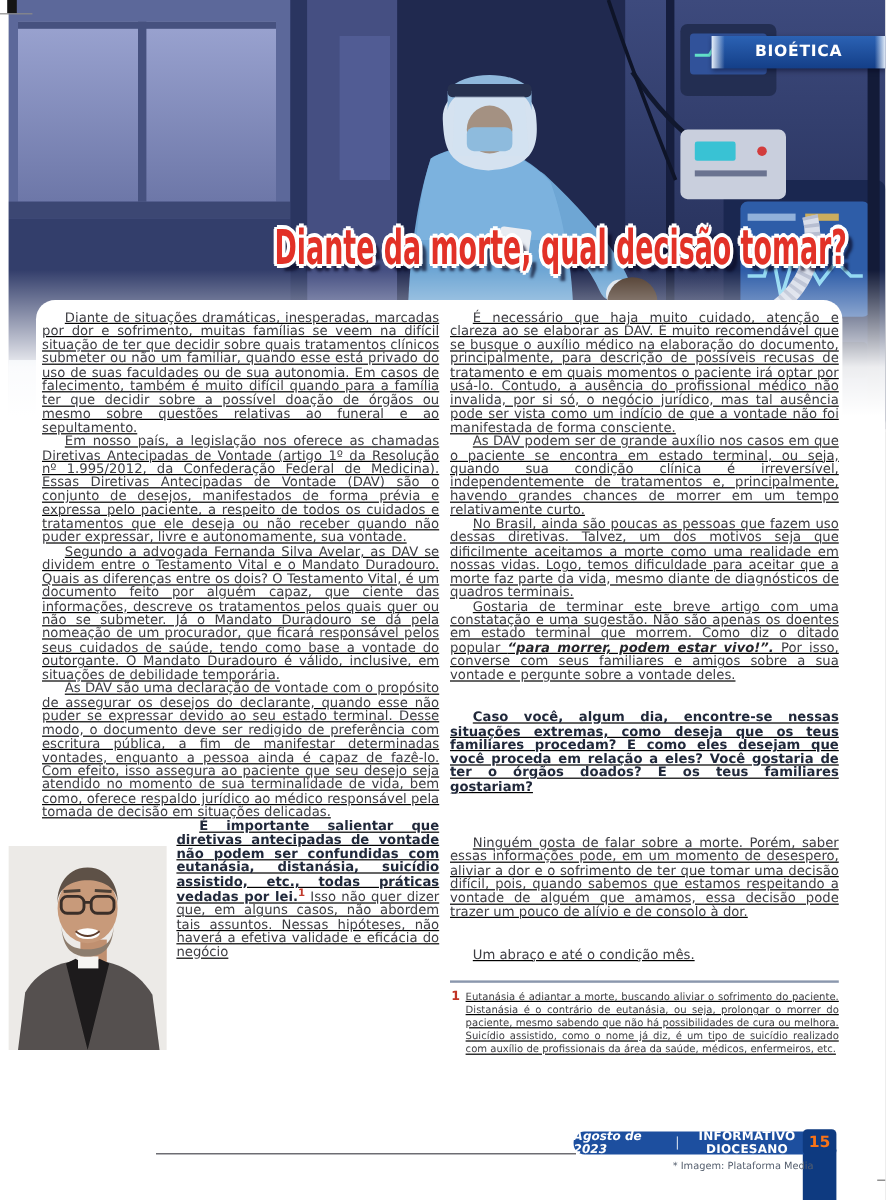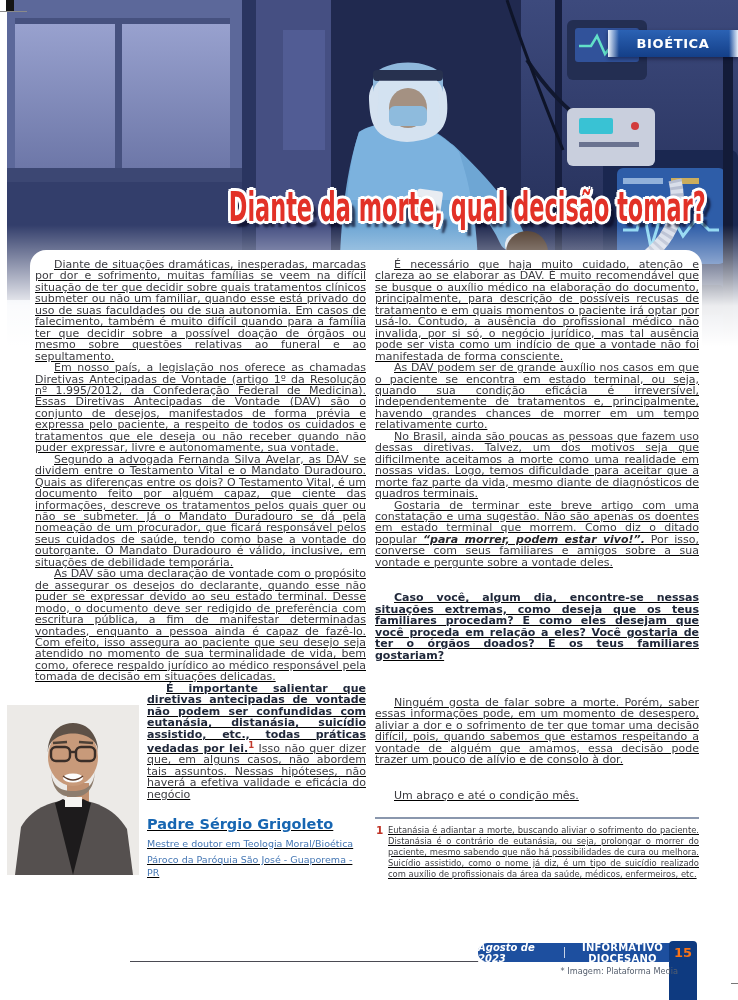--- a/index.html
+++ b/index.html
@@ -15,21 +15,21 @@
   .hero-fade {
     position:absolute; left:0; top:225px; width:738px; height:135px; z-index:2;
     background:linear-gradient(180deg, rgba(255,255,255,0) 0%, rgba(255,255,255,.92) 60%, #fff 90%);
   }
   .left-strip { position:absolute; left:0; top:0; width:7px; height:360px; background:#fff; z-index:3; }
   .crop-square { position:absolute; left:6px; top:0; width:8px; height:11px; background:#151515; z-index:4; }
   .crop-line { position:absolute; left:0; top:11px; width:27px; height:1px; background:#8a8a8a; z-index:4; }
 
   
   .badge {
-    position:absolute; top:30px; right:0; width:130px; height:27px; z-index:6;
+    position:absolute; top:30px; right:0; width:145px; height:27px; z-index:6;
     background:linear-gradient(180deg,#2b62b4,#143f88);
     display:flex; align-items:center; justify-content:center;
     box-shadow:0 2px 4px rgba(0,0,25,.45);
   }
   .badge::before { content:""; position:absolute; left:0; top:0; bottom:0; width:11px;
     background:linear-gradient(90deg,#e9f1fb,rgba(233,241,251,0)); }
   .badge::after { content:""; position:absolute; right:0; top:0; bottom:0; width:9px;
     background:linear-gradient(270deg,#e9f1fb,rgba(233,241,251,0)); }
   .badge-label { color:#fff; font-weight:bold; font-size:13px; letter-spacing:.6px; }
 
@@ -200,30 +200,25 @@
           <path d="M44,62 C44,84 52,92 66,92 C80,92 88,84 88,62 C88,76 84,86 66,86 C48,86 44,76 44,62 Z" fill="#8d7d6e"></path>
           <ellipse cx="66" cy="73" rx="10" ry="4.5" fill="#fdfdfd"></ellipse>
           <path d="M56,71 Q66,79 76,71" stroke="#5a3a2a" stroke-width="1.5" fill="none"></path>
           <rect x="44" y="42" width="19" height="14" rx="5" fill="none" stroke="#3a2e28" stroke-width="2.4"></rect>
           <rect x="69" y="42" width="19" height="14" rx="5" fill="none" stroke="#3a2e28" stroke-width="2.4"></rect>
           <line x1="63" y1="47" x2="69" y2="47" stroke="#3a2e28" stroke-width="2.4"></line>
           <line x1="46" y1="38" x2="60" y2="37" stroke="#4c4036" stroke-width="2.5"></line>
           <line x1="72" y1="37" x2="86" y2="38" stroke="#4c4036" stroke-width="2.5"></line>
         </svg>
           </span><span class="b">É importante salientar que diretivas antecipadas de vontade não podem ser confundidas com eutanásia, distanásia, suicídio assistido, etc., todas práticas vedadas por lei.</span><sup class="fn-sup">1</sup><span> Isso não quer dizer que, em alguns casos, não abordem tais assuntos. Nessas hipóteses, não haverá a efetiva validade e eficácia do negócio</span></p>
-      <div class="author-block">
-        <div class="author-name">Padre Sérgio Grigoleto</div>
-        <div class="author-cred">Mestre e doutor em Teologia Moral/Bioética</div>
-        <div class="author-cred">Pároco da Paróquia São José - Guaporema - PR</div>
-      </div>
     </div>
 
     <div class="col col-right">
       <p class="para">É necessário que haja muito cuidado, atenção e clareza ao se elaborar as DAV. É muito recomendável que se busque o auxílio médico na elaboração do documento, principalmente, para descrição de possíveis recusas de tratamento e em quais momentos o paciente irá optar por usá-lo. Contudo, a ausência do profissional médico não invalida, por si só, o negócio jurídico, mas tal ausência pode ser vista como um indício de que a vontade não foi manifestada de forma consciente.</p>
-      <p class="para">As DAV podem ser de grande auxílio nos casos em que o paciente se encontra em estado terminal, ou seja, quando sua condição eficácia é irreversível, independentemente de tratamentos e, principalmente, havendo grandes chances de morrer em um tempo relativamente curto.</p>
+      <p class="para">As DAV podem ser de grande auxílio nos casos em que o paciente se encontra em estado terminal, ou seja, quando sua condição clínica é irreversível, independentemente de tratamentos e, principalmente, havendo grandes chances de morrer em um tempo relativamente curto.</p>
       <p class="para">No Brasil, ainda são poucas as pessoas que fazem uso dessas diretivas. Talvez, um dos motivos seja que dificilmente aceitamos a morte como uma realidade em nossas vidas. Logo, temos dificuldade para aceitar que a morte faz parte da vida, mesmo diante de diagnósticos de quadros terminais.</p>
       <p class="para"><span>Gostaria de terminar este breve artigo com uma constatação e uma sugestão. Não são apenas os doentes em estado terminal que morrem. Como diz o ditado popular </span><span class="quote">“para morrer, podem estar vivo!”.</span><span>  Por isso, converse com seus familiares e amigos sobre a sua vontade e pergunte sobre a vontade deles.</span></p>
       <p class="para b gap1">Caso você, algum dia, encontre-se nessas situações extremas, como deseja que os teus familiares procedam? E como eles desejam que você proceda em relação a eles? Você gostaria de ter o órgãos doados? E os teus familiares gostariam?</p>
       <p class="para gap2">Ninguém gosta de falar sobre a morte. Porém, saber essas informações pode, em um momento de desespero, aliviar a dor e o sofrimento de ter que tomar uma decisão difícil, pois, quando sabemos que estamos respeitando a vontade de alguém que amamos, essa decisão pode trazer um pouco de alívio e de consolo à dor.</p>
       <p class="para gap3">Um abraço e até o condição mês.</p>
       <div class="footnote">
         <span class="fn-marker">1</span>
         <span>Eutanásia é adiantar a morte, buscando aliviar o sofrimento do paciente. Distanásia é o contrário de eutanásia, ou seja, prolongar o morrer do paciente, mesmo sabendo que não há possibilidades de cura ou melhora. Suicídio assistido, como o nome já diz, é um tipo de suicídio realizado com auxílio de profissionais da área da saúde, médicos, enfermeiros, etc.</span>
       </div>
     </div>

